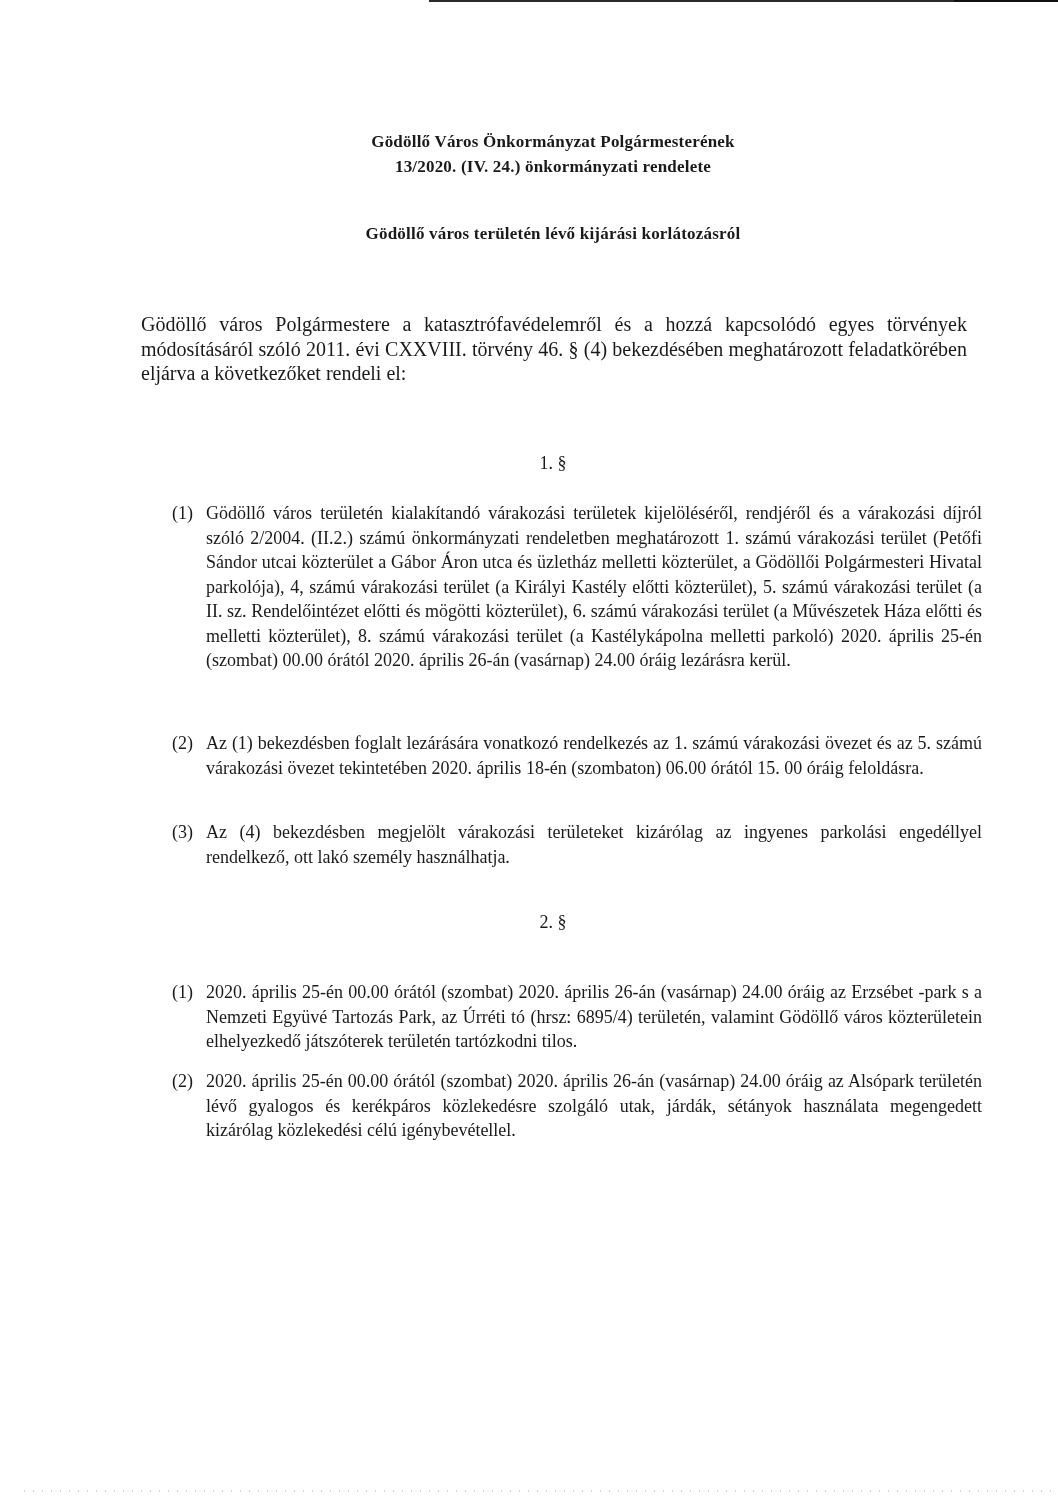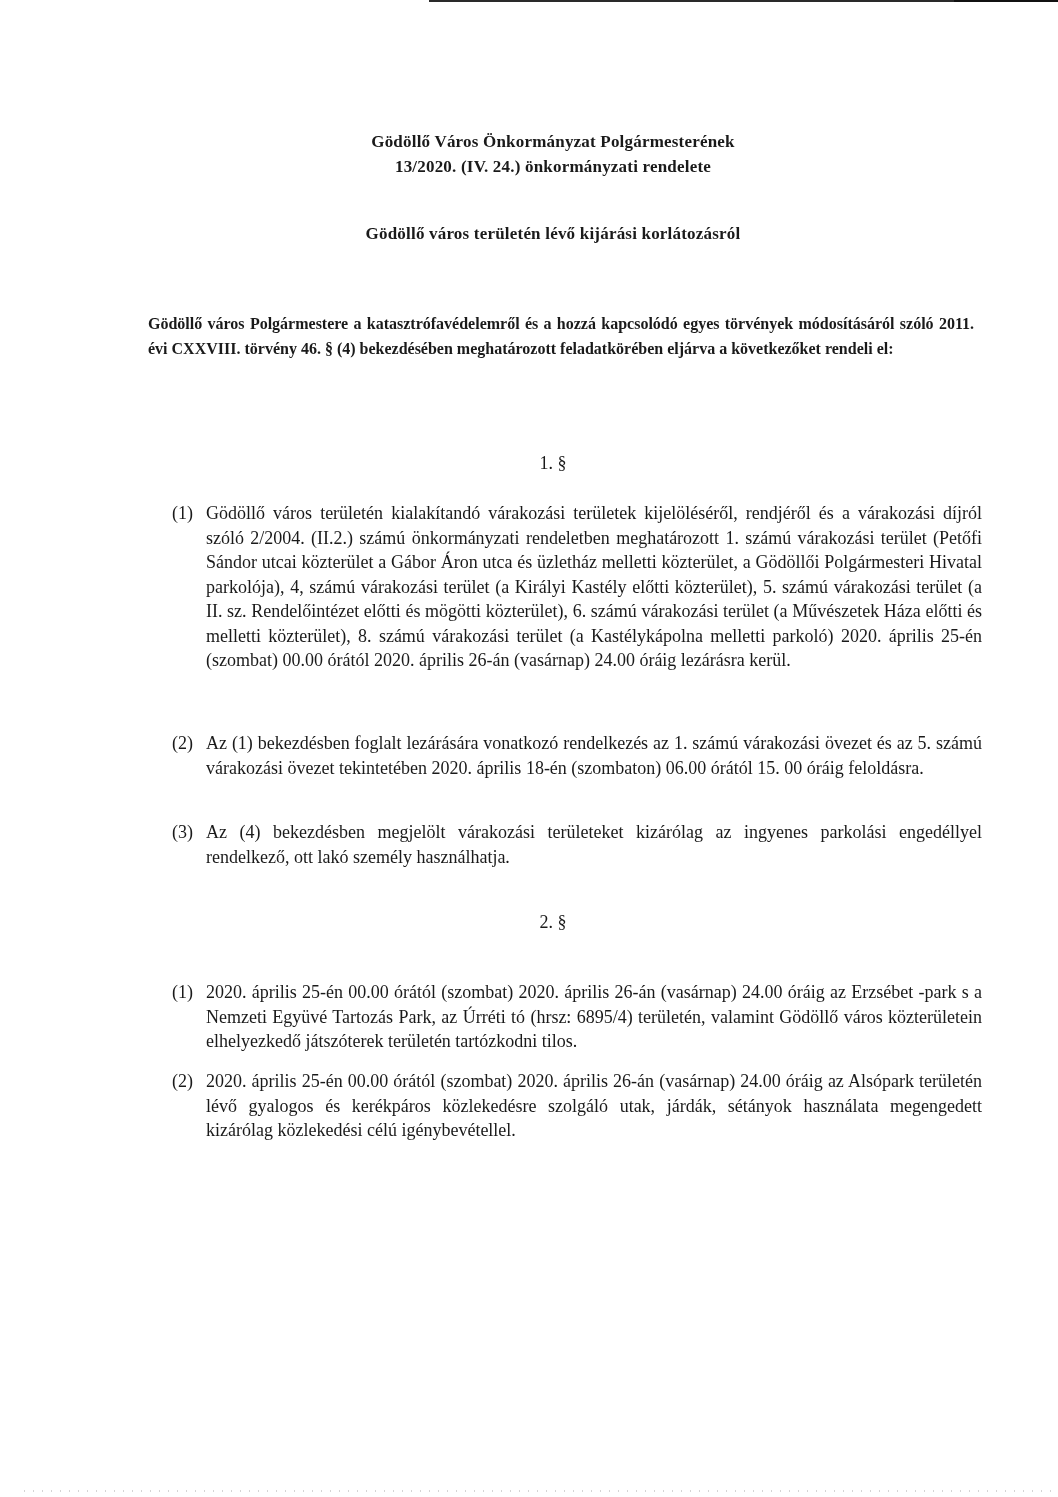--- a/index.html
+++ b/index.html
@@ -60,26 +60,25 @@
       font-weight: bold;
       font-size: 17px;
       letter-spacing: 0.2px;
     }
     .heading-1 { top: 132px; }
     .heading-2 { top: 157px; }
     .heading-3 { top: 224px; }
 
     .preamble {
       position: absolute;
-      left: 124px; top: 312px;
+      left: 117px; top: 312px;
       width: 826px;
-      font-size: 16px;
+      font-size: 20px;
       line-height: 24.5px;
       text-align: justify;
-      font-weight: bold;
     }
     .section-mark {
       position: absolute;
       left: 0; width: 1058px;
       text-align: center;
       font-size: 18px;
     }
     .section-1 { top: 453px; }
     .section-2 { top: 912px; }
 

